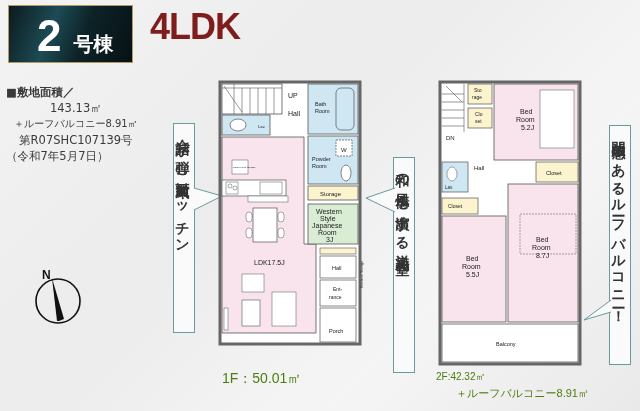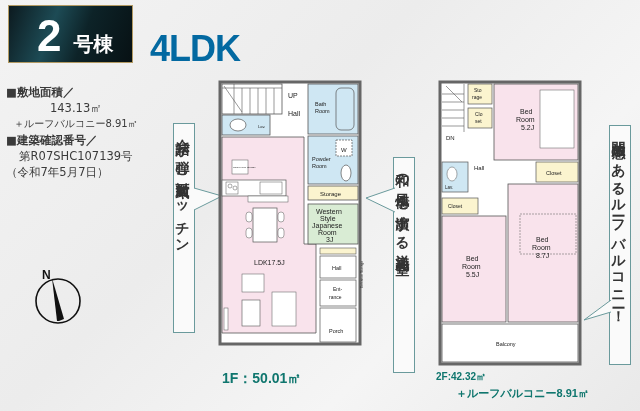--- a/index.html
+++ b/index.html
@@ -11,54 +11,53 @@
   }
   .badge {
     position:absolute; left:8px; top:5px; width:125px; height:58px;
     background: linear-gradient(110deg, #0c1a1f 0%, #1d4b55 35%, #0d2328 60%, #071114 100%);
     border:1px solid #b39a62; box-sizing:border-box;
     display:flex; align-items:flex-end; padding-left:28px; padding-bottom:4px;
   }
   .badge .num { color:#fff; font-family:"Liberation Sans", sans-serif; font-weight:bold; font-size:44px; line-height:44px; }
   .badge .suffix { color:#fff; font-weight:bold; font-size:20px; line-height:24px; margin-left:12px; margin-bottom:2px; }
   .layout-type {
-    position:absolute; left:150px; top:28px; font-family:"Liberation Sans", sans-serif; font-weight:bold;
-    font-size:36px; color:#0369a1; letter-spacing:-1px;
+    position:absolute; left:150px; top:6px; font-family:"Liberation Sans", sans-serif; font-weight:bold;
+    font-size:36px; color:#7f1d1d; letter-spacing:-1px;
   }
   .info { position:absolute; left:6px; top:84px; font-size:11.5px; line-height:16px; color:#3a3a3a; }
   .info .label { font-weight:bold; }
   .info .label::before { content:"■"; }
   .info .val { padding-left:8px;text-align:center; }
   .info .extra { padding-left:8px; font-size:10px; }
 
   .callout {
     position:absolute; background:#fafafa; border:1px solid #6a9a9c;
     writing-mode: vertical-rl; font-weight:bold; font-size:14px; color:#333;
     padding:4px 2px; letter-spacing:2px; box-sizing:border-box;
   }
   .compass { position:absolute; left:30px; top:265px; }
 
   .plan { position:absolute; }
-  .floor-label { position:absolute; font-family:"Liberation Sans", sans-serif; font-weight:bold; color:#0f766e; }
+  .floor-label { position:absolute; font-family:"Liberation Sans", sans-serif; font-weight:normal; color:#4d7c0f; }
   .room-text { font-family:"Liberation Sans", sans-serif; fill:#222; }
 </style>
 </head>
 <body>
 
 <div class="badge">
   <span class="num">2</span>
   <span class="suffix">号棟</span>
 </div>
 <div class="layout-type">4LDK</div>
 
 <div class="info">
   <div class="label">敷地面積／</div>
   <div class="val">143.13㎡</div>
   <div class="extra">＋ルーフバルコニー8.91㎡</div>
-  <div class="label">建築確認番号／</div>
   <div class="val">第R07SHC107139号</div>
   <div>（令和7年5月7日）</div>
 </div>
 
 <svg class="compass" width="60" height="60" viewBox="0 0 60 60">
   <text x="12" y="14" font-size="12" font-weight="bold" font-family="Liberation Sans, sans-serif" fill="#111">N</text>
   <circle cx="28" cy="36" r="22" fill="none" stroke="#111" stroke-width="1.6"></circle>
   <polygon points="22,13 34,54 29,56 27,56" fill="#111"></polygon>
 </svg>
 

